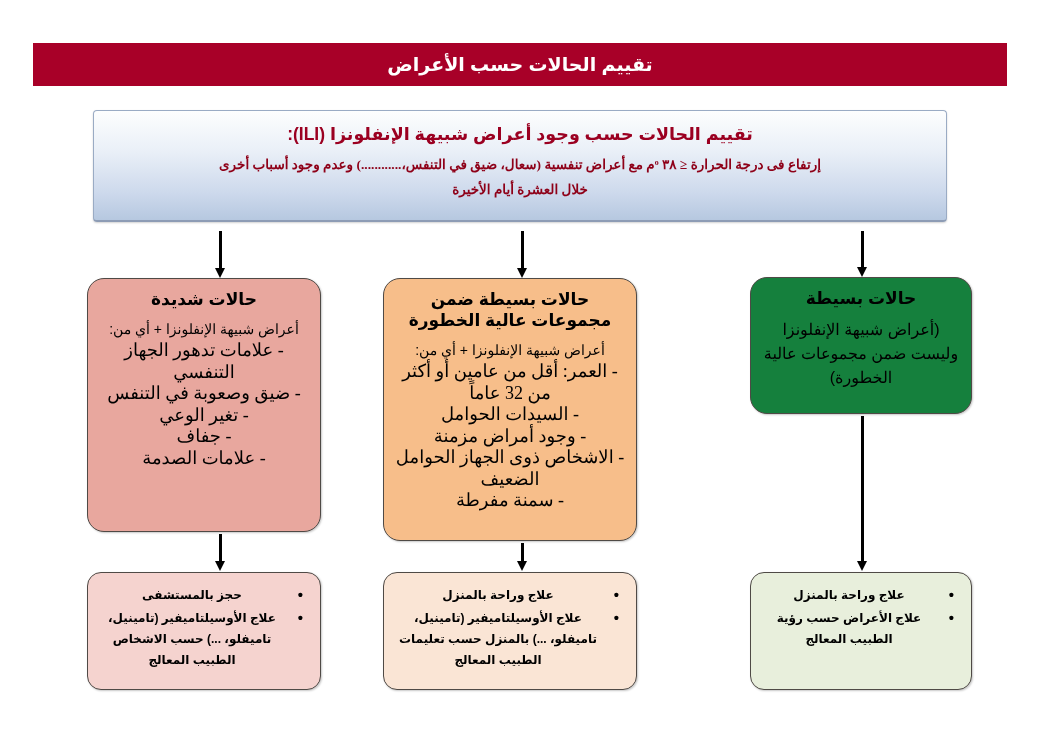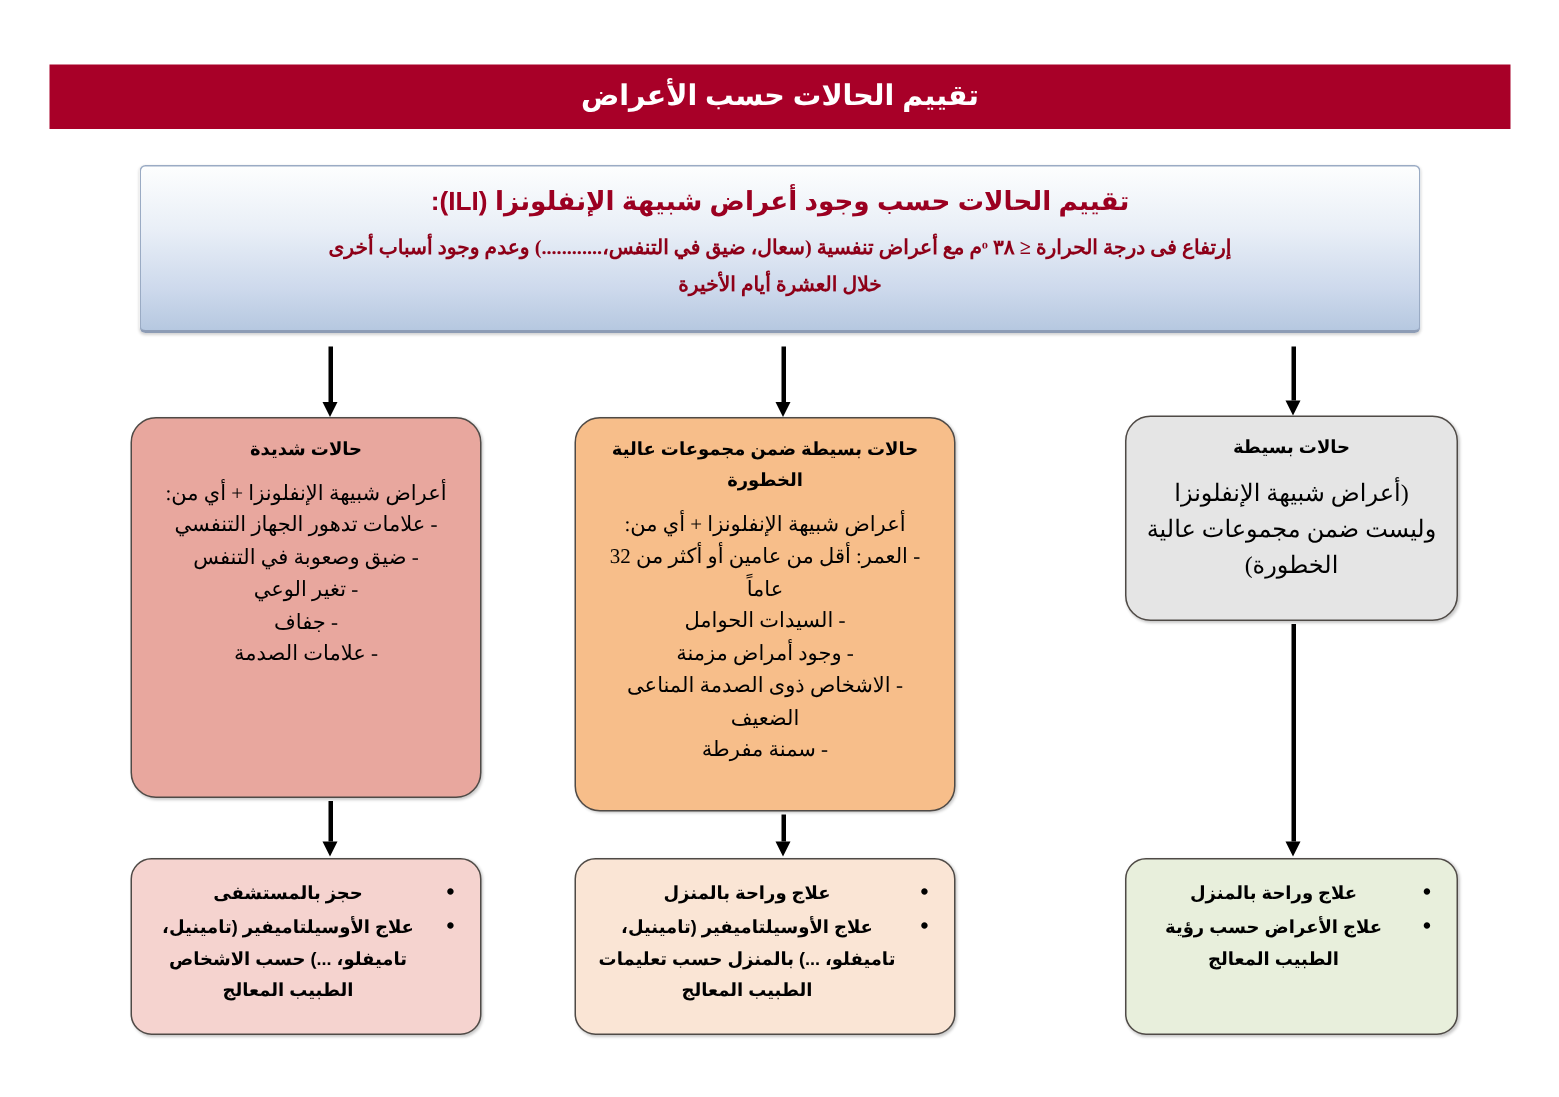--- a/index.html
+++ b/index.html
@@ -85,51 +85,51 @@
     border: 1.4px solid #4f4a46;
     border-radius: 17px;
     direction: rtl;
     text-align: center;
     padding: 10px 10px 8px 10px;
     box-shadow: 1px 1px 2px rgba(0,0,0,0.22);
   }
   .cat-title {
     font-family: "Liberation Sans", "DejaVu Sans", sans-serif;
     font-weight: bold;
-    font-size: 12px;
+    font-size: 17px;
     line-height: 21px;
     color: #000;
     margin-bottom: 9px;
     text-align: center;
   }
   .cat-intro {
-    font-family: Liberation Serif, serif;
+    font-family: Liberation Sans, sans-serif;
     font-size: 14px;
     line-height: 21px;
     color: #000;
   }
   .cat-list {
     font-family: "Liberation Serif", "DejaVu Serif", serif;
-    font-size: 14px;
+    font-size: 18px;
     line-height: 21.5px;
     color: #000;
   }
   .cat-list div { white-space: normal; }
 
   #box-severe {
     left: 87px;  top: 278px;  width: 234px; height: 254px;
     background: #E8A79E;
   }
   #box-mild-high {
     left: 383px; top: 278px;  width: 254px; height: 263px;
     background: #F7BE8A;
   }
   #box-simple {
     left: 750px; top: 277px;  width: 222px; height: 137px;
-    background: #e5e5e5;
+    background: #15803d;
   }
   #box-simple .cat-intro { line-height: 24px; font-size: 16px; }
 
   
   .tx-box {
     position: absolute;
     box-sizing: border-box;
     border: 1.4px solid #4f4a46;
     border-radius: 14px;
     direction: rtl;
@@ -230,21 +230,21 @@
     </div>
   </div>
 
   <div class="cat-box" id="box-mild-high">
     <div class="cat-title">حالات بسيطة ضمن مجموعات عالية الخطورة</div>
     <div class="cat-intro">أعراض شبيهة الإنفلونزا + أي من:</div>
     <div class="cat-list">
       <div>- العمر: أقل من عامين أو أكثر من 32 عاماً</div>
       <div>- السيدات الحوامل</div>
       <div>- وجود أمراض مزمنة</div>
-      <div>- الاشخاص ذوى الصدمة المناعى الضعيف</div>
+      <div>- الاشخاص ذوى الجهاز الحوامل الضعيف</div>
       <div>- سمنة مفرطة</div>
     </div>
   </div>
 
   <div class="cat-box" id="box-simple">
     <div class="cat-title">حالات بسيطة</div>
     <div class="cat-intro">(أعراض شبيهة الإنفلونزا وليست ضمن مجموعات عالية الخطورة)</div>
   </div>
 
   <div class="arrow" style="left:219px; top:534px;">

